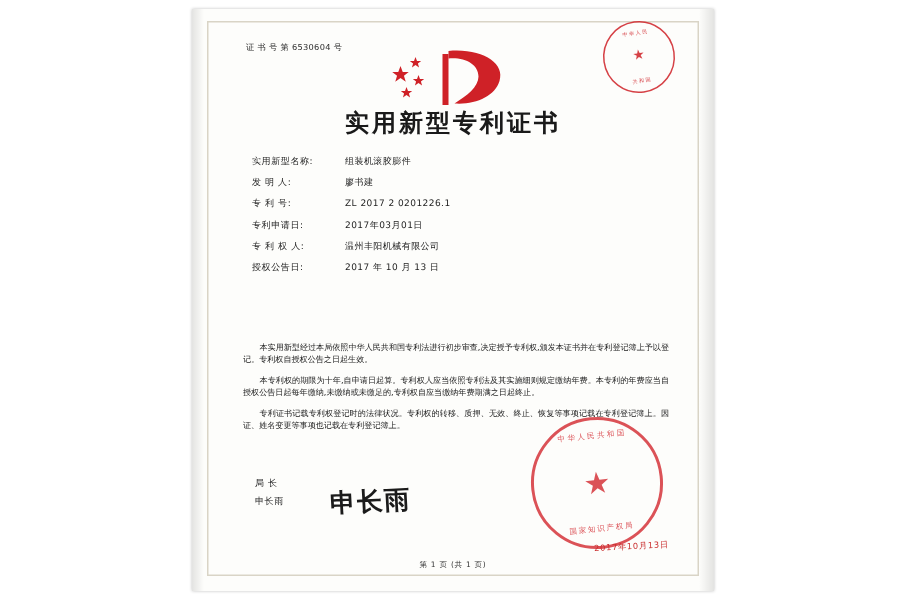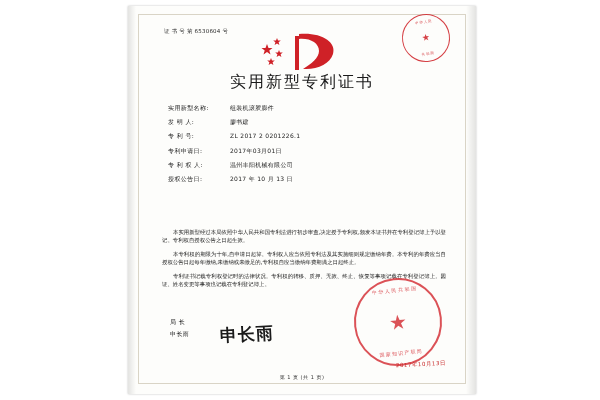--- a/index.html
+++ b/index.html
@@ -123,21 +123,21 @@
     height: 44px;
   }
 
   .doc-title {
     position: absolute;
     left: 0; right: 0;
     top: 66px;
     text-align: center;
     font-family: "DejaVu Sans", sans-serif;
     font-size: 16px;
-    font-weight: normal;
+    font-weight: bold;
     color: #1a1a1a;
     letter-spacing: 2px;
   }
 
   
   .fields {
     position: absolute;
     left: 40px;
     top: 98px;
     right: 34px;

